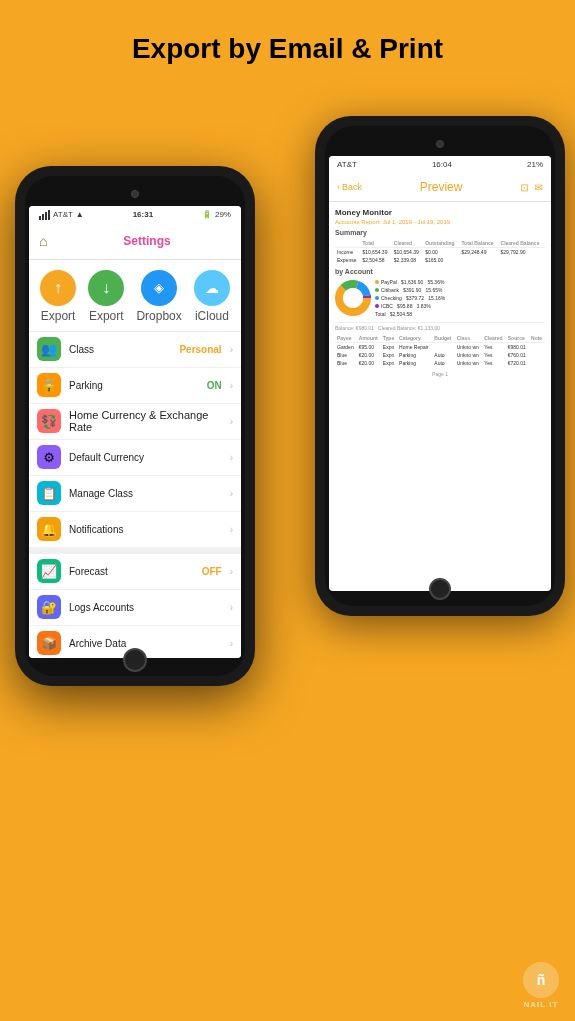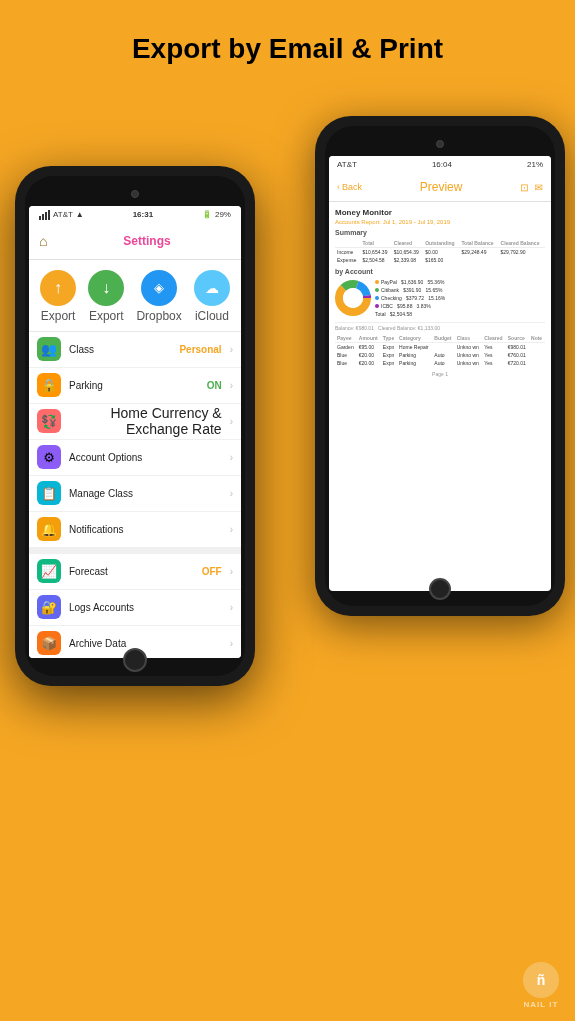--- a/index.html
+++ b/index.html
@@ -587,27 +587,27 @@
 
           <div class="settings-item">
             <div class="settings-item-icon" style="background:#FF9500;">🔒</div>
             <span class="settings-item-label">Parking</span>
             <span class="settings-item-value value-green">ON</span>
             <span class="settings-item-chevron">›</span>
           </div>
 
           <div class="settings-item">
             <div class="settings-item-icon" style="background:#FF6B6B;">💱</div>
-            <span class="settings-item-label" style="font-size:14px;text-align:right;">Home Currency &amp; Exchange Rate</span>
+            <span class="settings-item-label" style="font-size:11px;">Home Currency &amp; Exchange Rate</span>
             <span class="settings-item-chevron">›</span>
           </div>
 
           <div class="settings-item">
             <div class="settings-item-icon" style="background:#8B5CF6;">⚙</div>
-            <span class="settings-item-label">Account Options</span>
+            <span class="settings-item-label">Default Currency</span>
             <span class="settings-item-chevron">›</span>
           </div>
 
           <div class="settings-item">
             <div class="settings-item-icon" style="background:#06B6D4;">📋</div>
             <span class="settings-item-label">Manage Class</span>
             <span class="settings-item-chevron">›</span>
           </div>
 
           <div class="settings-item">

